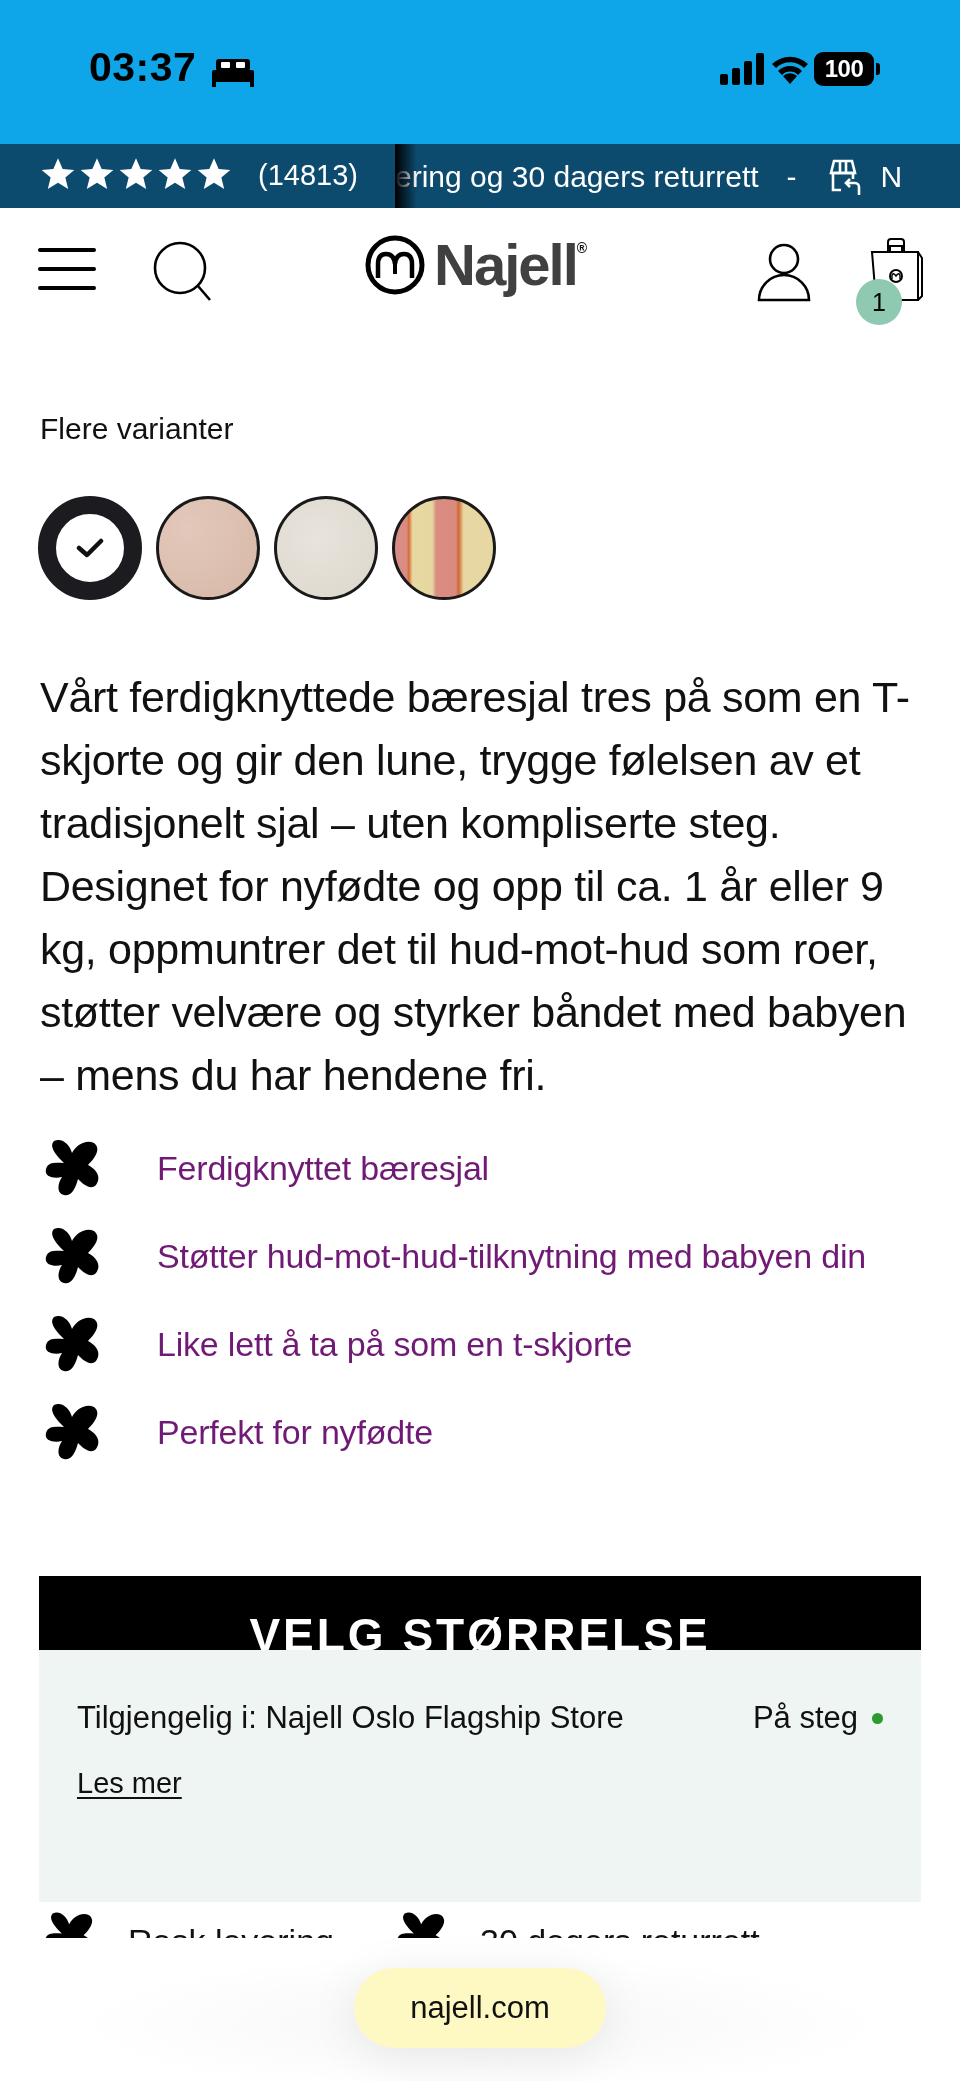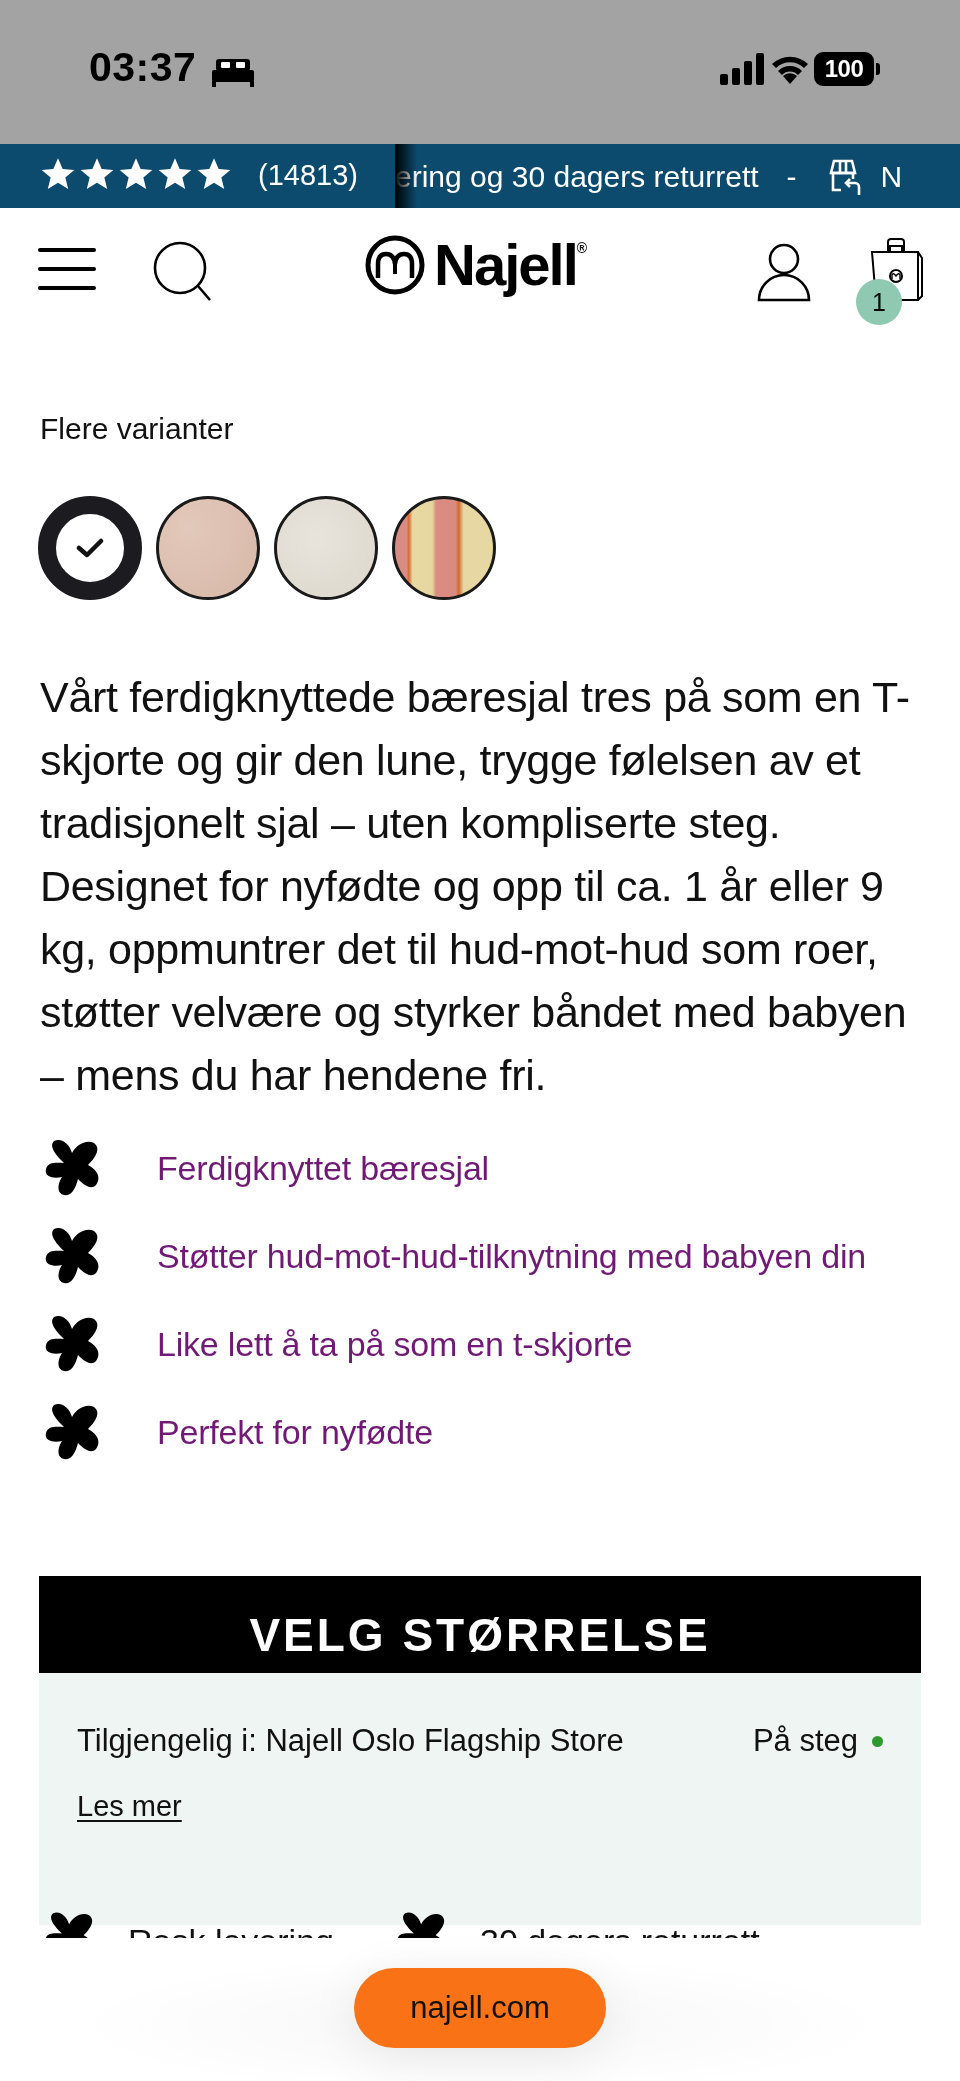--- a/index.html
+++ b/index.html
@@ -1,20 +1,20 @@
 <!DOCTYPE html>
 <html><head>
 <meta charset="utf-8">
 <style>
   * { box-sizing: border-box; margin: 0; padding: 0; }
   html, body { width: 960px; height: 2081px; background: #ffffff; overflow: hidden; }
   body { font-family: "Liberation Sans", "DejaVu Sans", sans-serif; color: #111; position: relative; }
 
   
-  .statusbar { position: absolute; left: 0; top: 0; width: 960px; height: 144px; background: #a3a3a3; }
+  .statusbar { position: absolute; left: 0; top: 0; width: 960px; height: 144px; background: #0ea5e9; }
   .sb-time { position: absolute; left: 89px; top: 44px; font-size: 41px; font-weight: 700; letter-spacing: 0.5px; color: #000; }
   .sb-bed { position: absolute; left: 210px; top: 57px; width: 46px; height: 30px; }
   .sb-right { position: absolute; right: 80px; top: 52px; display: flex; align-items: center; gap: 4px; }
   .sb-signal { width: 46px; height: 32px; }
   .sb-wifi { width: 40px; height: 32px; }
   .sb-batt { position: relative; width: 66px; height: 34px; }
   .sb-batt .body { position: absolute; left: 0; top: 0; width: 60px; height: 34px; background: #000; border-radius: 9px; color: #fff; font-weight: 700; font-size: 24px; line-height: 34px; text-align: center; letter-spacing: -0.5px; }
   .sb-batt .nub { position: absolute; right: 0; top: 11px; width: 4px; height: 12px; background: #000; border-radius: 0 3px 3px 0; }
 
   
@@ -27,21 +27,21 @@
   .promo-fade { position: absolute; left: 395px; top: 0; width: 22px; height: 64px; background: linear-gradient(to right, #000, rgba(0,0,0,0)); }
   .promo-sep { margin: 0 26px 0 28px; }
   .promo-return-icon { width: 40px; height: 40px; margin-right: 18px; }
 
   
   .header { position: absolute; left: 0; top: 208px; width: 960px; height: 120px; background: #fff; }
   .hdr-menu { position: absolute; left: 38px; top: 38px; width: 58px; height: 46px; }
   .hdr-search { position: absolute; left: 150px; top: 30px; width: 66px; height: 66px; }
   .hdr-logo { position: absolute; left: 364px; top: 26px; display: flex; align-items: center; }
   .hdr-logo-mark { width: 62px; height: 62px; }
-  .hdr-logo-text { font-size: 58px; font-weight: 700; letter-spacing: -2px; margin-left: 8px; color: #000000; line-height: 1; }
+  .hdr-logo-text { font-size: 58px; font-weight: 700; letter-spacing: -2px; margin-left: 8px; color: #404040; line-height: 1; }
   .hdr-logo-reg { font-size: 14px; font-weight: 700; align-self: flex-start; margin-top: 6px; }
   .hdr-account { position: absolute; left: 756px; top: 34px; width: 56px; height: 60px; }
   .hdr-cart { position: absolute; left: 866px; top: 28px; width: 60px; height: 70px; }
   .hdr-cart-badge { position: absolute; left: 856px; top: 71px; width: 46px; height: 46px; border-radius: 50%; background: #8fc9b1; color: #000; font-size: 25px; text-align: center; line-height: 46px; }
 
   
   .variants-title { position: absolute; left: 40px; top: 412px; font-size: 30px; font-weight: 400; color: #111; }
   .swatches { position: absolute; left: 38px; top: 496px; display: flex; gap: 14px; }
   .swatch { width: 104px; height: 104px; border-radius: 50%; border: 3px solid #1a1a1a; position: relative; overflow: hidden; cursor: pointer; }
   .swatch.selected { border: 18px solid #1c1c20; background: #fff; display: flex; align-items: center; justify-content: center; }
@@ -53,34 +53,34 @@
   
   .features { position: absolute; left: 40px; top: 1124px; list-style: none; }
   .feature { display: flex; align-items: center; height: 88px; }
   .feature-icon { width: 66px; height: 66px; margin-right: 51px; flex-shrink: 0; }
   .feature-text { font-size: 34px; font-weight: 400; color: #701a75; letter-spacing: -0.2px; }
 
   
   .cta { position: absolute; left: 39px; top: 1532px; width: 882px; height: 118px; background: #000; color: #fff; border: none; font-family: "Liberation Sans", sans-serif; font-size: 46px; font-weight: 700; letter-spacing: 3px; text-align: center; line-height: 118px; cursor: pointer; margin-top: 44px; }
 
   
-  .availability { position: absolute; left: 39px; top: 1650px; width: 882px; height: 252px; background: #eff5f3; margin-top: 23px; }
+  .availability { position: absolute; left: 39px; top: 1650px; width: 882px; height: 252px; background: #eff5f3; }
   .avail-store { position: absolute; left: 38px; top: 50px; font-size: 31px; color: #111; }
   .avail-status { position: absolute; right: 38px; top: 50px; font-size: 31px; color: #111; display: flex; align-items: center; }
   .avail-dot { width: 11px; height: 11px; border-radius: 50%; background: #2c9a2c; margin-left: 14px; }
   .avail-link { position: absolute; left: 38px; top: 117px; font-size: 29px; color: #111; text-decoration: underline; text-underline-offset: 4px; cursor: pointer; }
 
   
   .perks { position: absolute; left: 0; top: 1908px; width: 960px; height: 30px; overflow: hidden; }
   .perk { position: absolute; top: 0; display: flex; align-items: flex-start; }
   .perk-icon { width: 60px; height: 60px; }
   .perk-text { font-size: 34px; margin-left: 28px; margin-top: 14px; color: #111; white-space: nowrap; }
 
   
-  .url-pill { position: absolute; left: 354px; top: 1968px; width: 252px; height: 80px; background: #f97316; border-radius: 40px; box-shadow: 0 8px 50px rgba(0,0,0,0.08); text-align: center; line-height: 80px; font-size: 31px; color: #111; }
+  .url-pill { position: absolute; left: 354px; top: 1968px; width: 252px; height: 80px; background: #fef9c3; border-radius: 40px; box-shadow: 0 8px 50px rgba(0,0,0,0.08); text-align: center; line-height: 80px; font-size: 31px; color: #111; }
   .bottom-glow { position: absolute; left: 0; top: 1940px; width: 960px; height: 141px; background: radial-gradient(ellipse at 50% 60%, rgba(0,0,0,0.035), rgba(255,255,255,0) 60%); }
 </style>
 </head>
 <body>
 
 <div class="statusbar">
   <div class="sb-time">03:37</div>
   <svg class="sb-bed" viewBox="0 0 46 30">
     <rect x="6" y="2" width="34" height="12" rx="3" fill="#000"></rect>
     <rect x="11" y="5" width="9" height="6" rx="1" fill="#fff"></rect>

